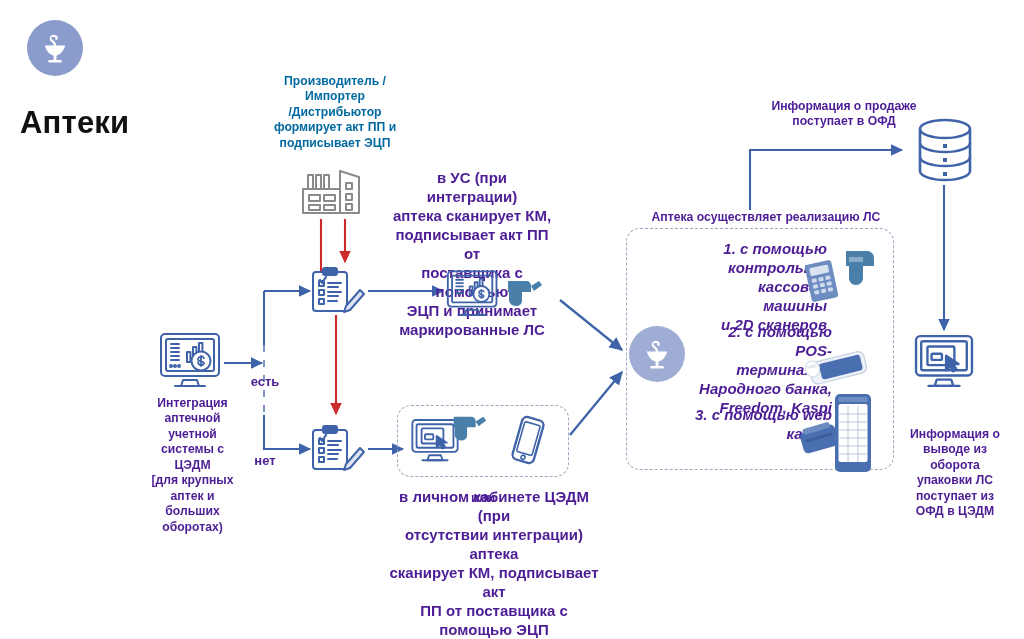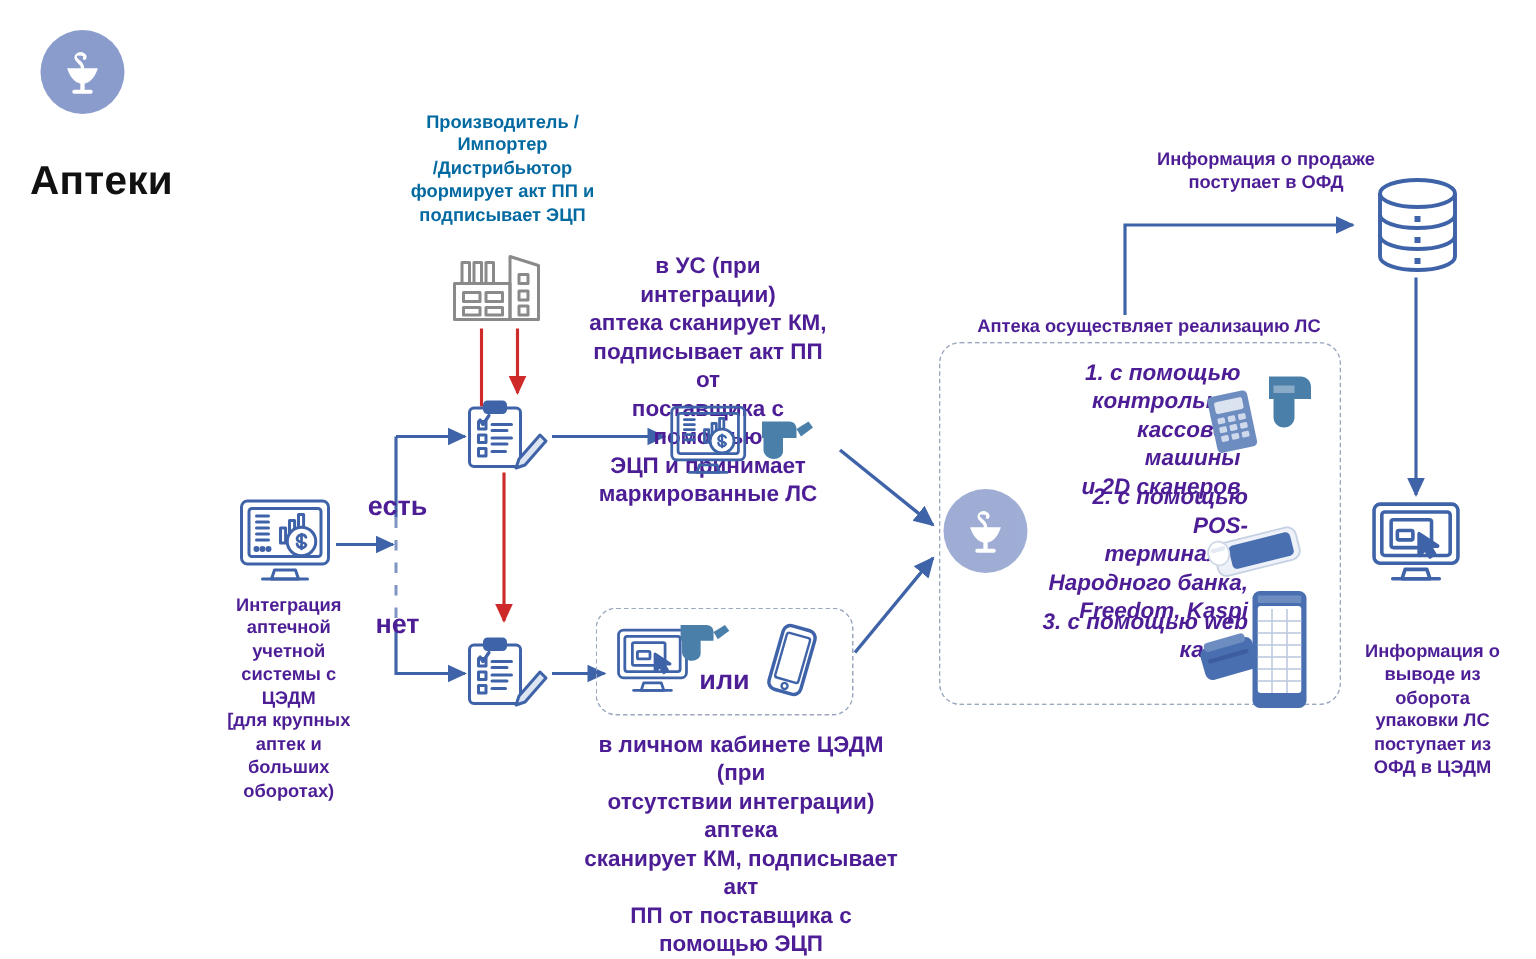--- a/index.html
+++ b/index.html
@@ -10,24 +10,24 @@
     -webkit-font-smoothing:antialiased;
   }
   #canvas{position:absolute;left:0;top:0;width:1024px;height:639px;}
   .abs{position:absolute;}
   
   .txt{position:absolute;line-height:1.27;font-weight:bold;white-space:pre-line;}
   .t-blue{color:#4c1d95;}
   .t-red{color:#0369a1;}
   .center{text-align:center;}
   .left{text-align:right;font-style:italic;}
-  .ttl{font-size:27px;font-weight:bold;letter-spacing:.2px;color:#111;}
+  .ttl{font-size:31px;font-weight:bold;letter-spacing:.2px;color:#111;}
   .s115{font-size:15px;}
   .s12{font-size:12.2px;}
-  .s13{font-size:18px;}
+  .s13{font-size:13px;margin-top:48px;}
   
   .logo-circle{
     position:absolute;border-radius:50%;
     background:#8a9ccc;
     display:flex;align-items:center;justify-content:center;
   }
   .logo-circle.faded{background:#8a9ccc;opacity:.82;}
   
   .dashbox{
     position:absolute;border:1.6px dashed #9aa7bf;border-radius:14px;

